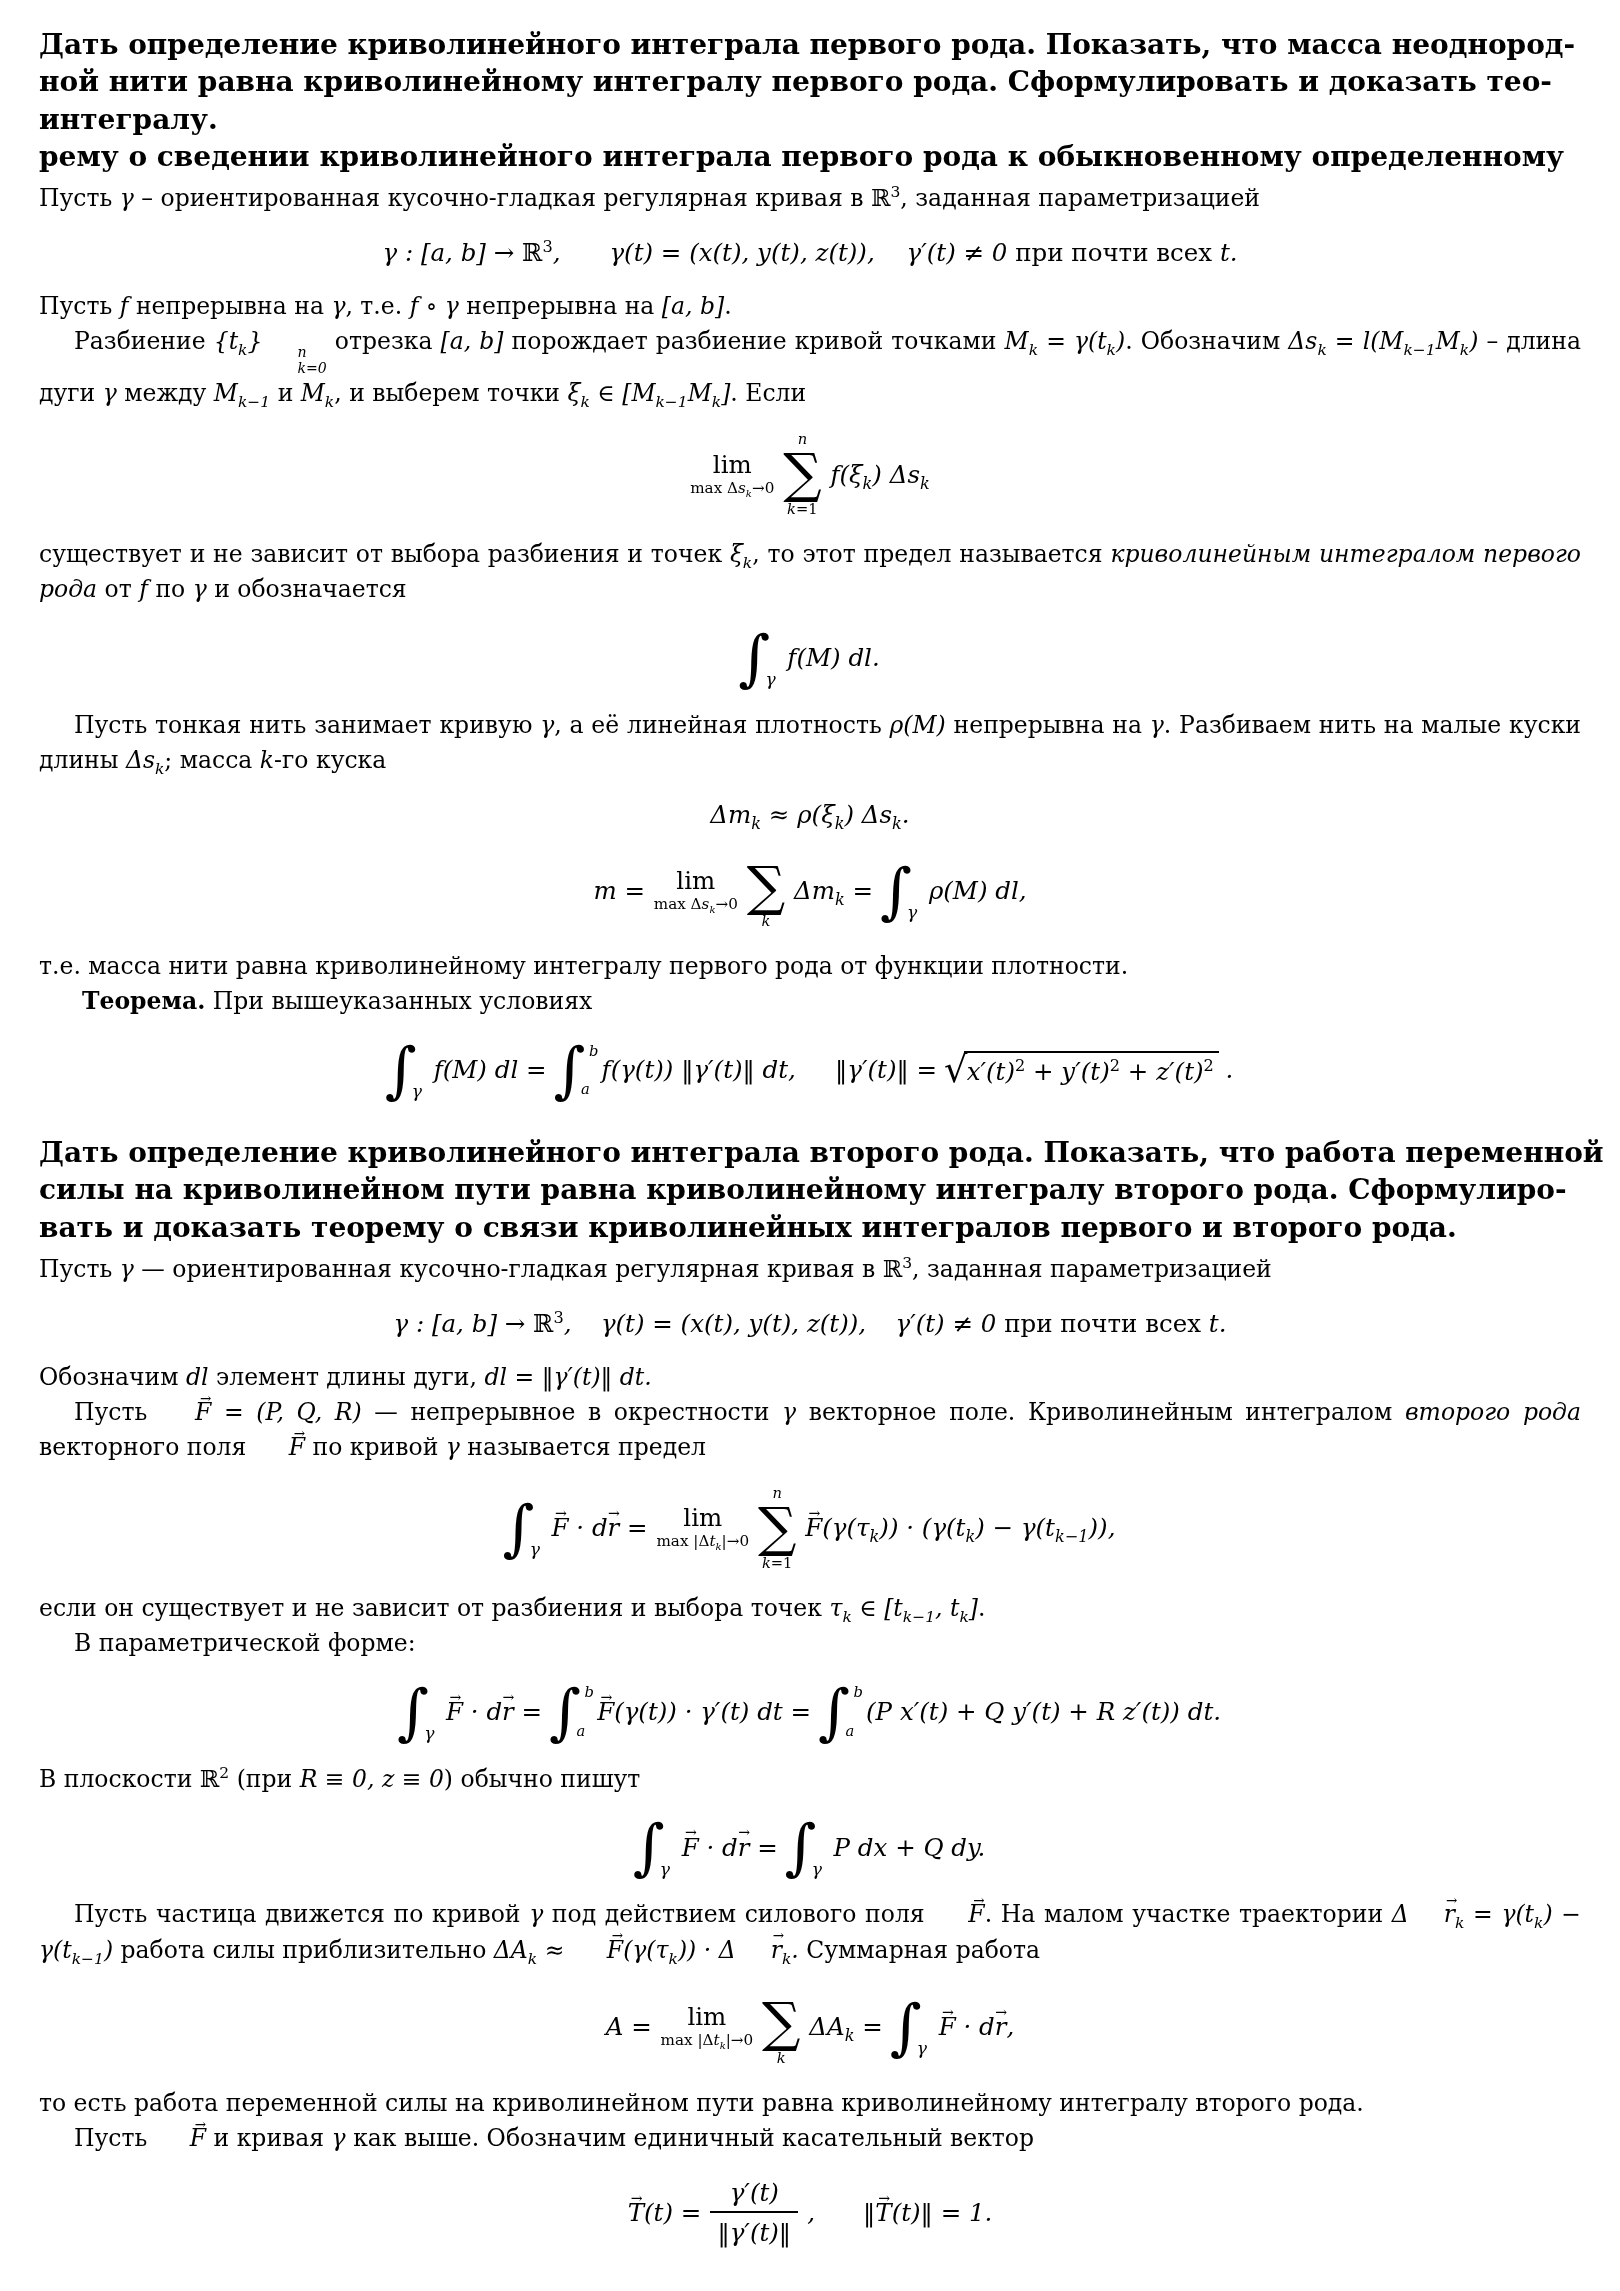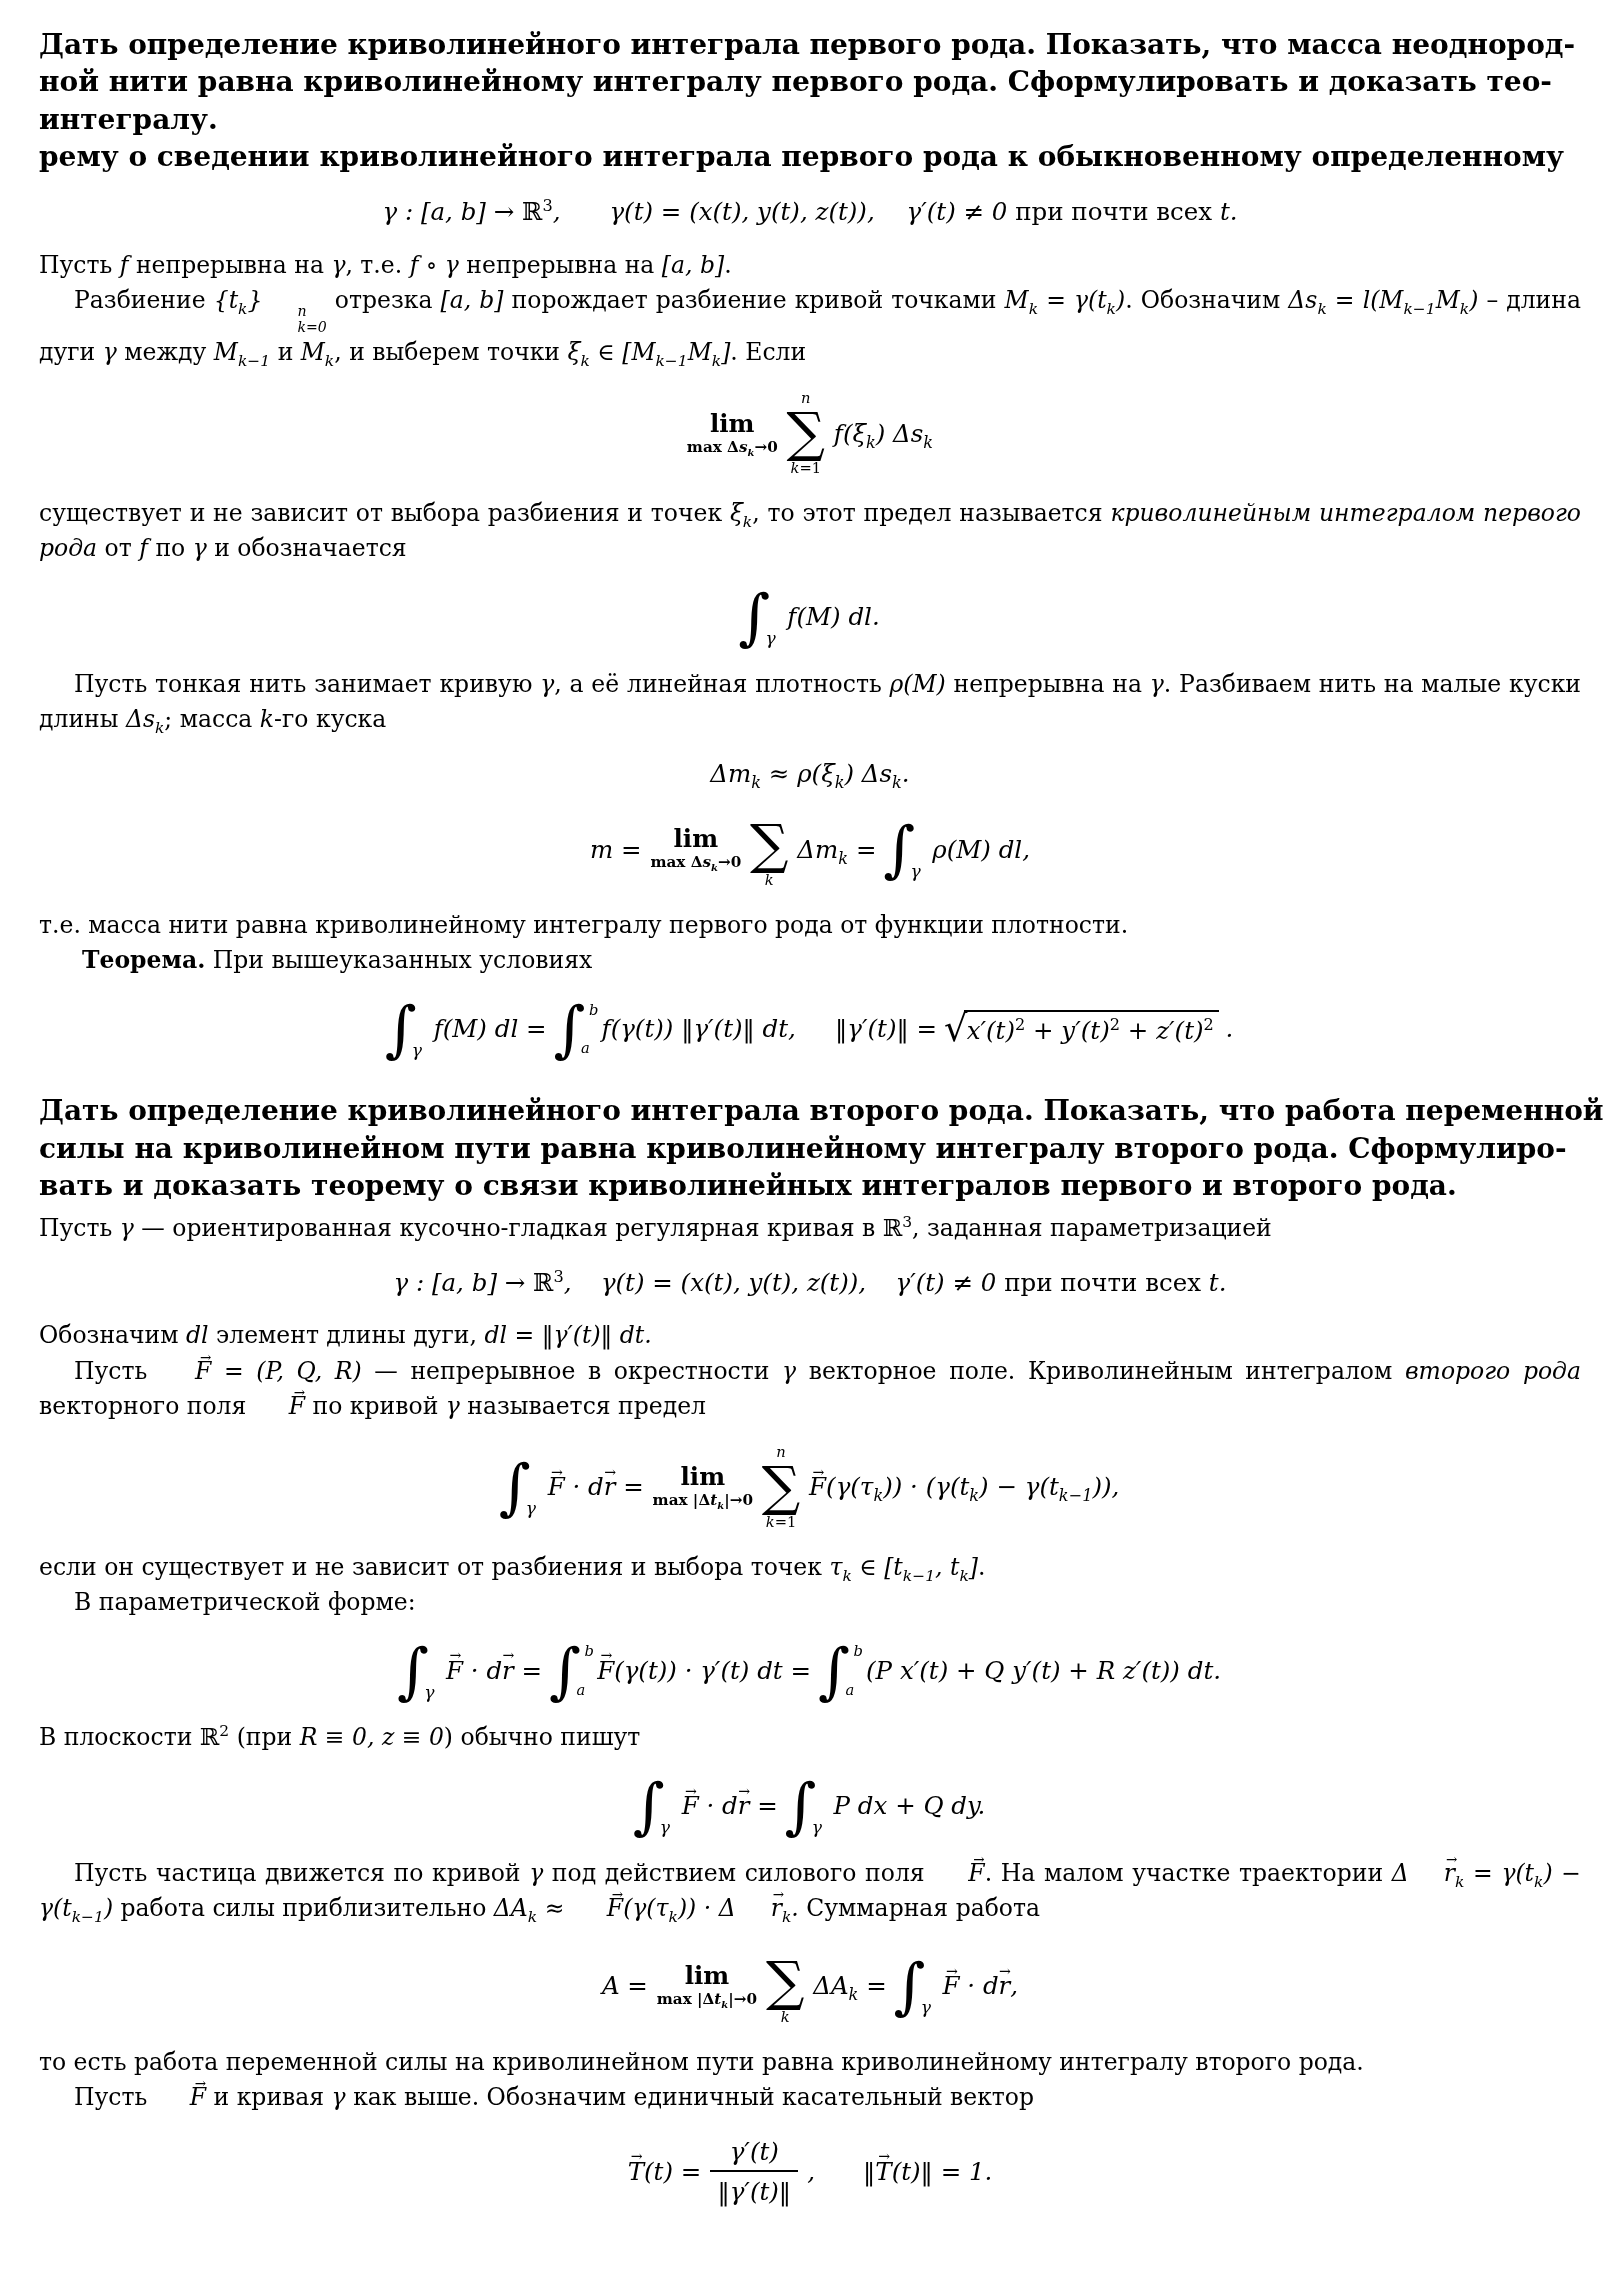--- a/index.html
+++ b/index.html
@@ -21,21 +21,21 @@
   sup{font-size:0.66em;font-style:normal;vertical-align:super;}
   .gap{display:inline-block;}
   .ss{display:inline-flex;flex-direction:column;align-items:flex-start;font-size:0.6em;line-height:1.15;font-style:italic;vertical-align:-0.55em;}
   
   .vec{position:relative;display:inline-block;font-style:italic;}
   .vec::after{content:"→";position:absolute;left:55%;top:-0.52em;transform:translateX(-50%);font-size:0.58em;font-style:normal;}
   
   .eq{display:flex;justify-content:center;align-items:center;font-size:24.5px;line-height:1.35;margin:19.6px 0;font-style:normal;}
   .eq > *{margin:0 0.18em;}
   .eqrun{white-space:pre-wrap;}
-  .stack{display:inline-flex;flex-direction:column;align-items:center;line-height:1.1;font-weight:bold;}
+  .stack{display:inline-flex;flex-direction:column;align-items:center;line-height:1.1;}
   .stack .top{font-style:normal;}
   .stack .bot{font-size:0.62em;line-height:1.2;}
   .sumstack{display:inline-flex;flex-direction:column;align-items:center;line-height:1;}
   .sumstack .stop{font-size:0.6em;line-height:1.1;min-height:0.6em;}
   .sumstack .sglyph{font-size:2.2em;line-height:1;font-style:normal;}
   .sumstack .sbot{font-size:0.6em;line-height:1.1;}
   .intwrap{display:inline-flex;align-items:center;margin:0 0.1em;}
   .int-glyph{font-size:2.5em;line-height:1;font-style:normal;}
   .int-gamma{font-size:0.7em;font-style:italic;align-self:flex-end;transform:translate(-0.28em,0.15em);}
   .int-bounds{display:inline-flex;flex-direction:column;justify-content:space-between;align-self:stretch;font-size:0.6em;font-style:italic;transform:translateX(-0.3em);padding:0.1em 0;}
@@ -53,20 +53,21 @@
 
 <div class="page">
 
   <div class="h">
     <div class="hline">Дать определение криволинейного интеграла первого рода. Показать, что масса неоднород-</div>
     <div class="hline">ной нити равна криволинейному интегралу первого рода. Сформулировать и доказать тео-</div>
     <div class="hline">интегралу.</div>
     <div class="hline">рему о сведении криволинейного интеграла первого рода к обыкновенному определенному</div>
   </div>
 
+  <p class="p mt"><span class="rt">Пусть </span><span class="ri">γ</span><span class="rt"> – ориентированная кусочно-гладкая регулярная кривая в </span><span class="rbb">ℝ</span><sup>3</sup><span class="rt">, заданная параметризацией</span></p>
 
   <div class="eq">
     <span class="eqrun"><span class="ri">γ : [a, b] → </span><span class="rbb">ℝ</span><sup>3</sup><span class="ri">,</span><span class="gap" style="width: 2em;"></span><span class="ri">γ(t) = (x(t), y(t), z(t)),</span><span class="gap" style="width: 1.3em;"></span><span class="ri">γ′(t) ≠ 0</span><span class="rt"> при почти всех </span><span class="ri">t.</span></span>
   </div>
 
   <p class="p"><span class="rt">Пусть </span><span class="ri">f</span><span class="rt"> непрерывна на </span><span class="ri">γ</span><span class="rt">, т.е. </span><span class="ri">f ∘ γ</span><span class="rt"> непрерывна на </span><span class="ri">[a, b]</span><span class="rt">.</span></p>
   <p class="p indent"><span class="rt">Разбиение </span><span class="ri">{t</span><sub>k</sub><span class="ri">}</span><span class="ss">
         <span>n</span>
         <span>k=0</span>
       </span><span class="rt"> отрезка </span><span class="ri">[a, b]</span><span class="rt"> порождает разбиение кривой точками </span><span class="ri">M</span><sub>k</sub><span class="ri"> = γ(t</span><sub>k</sub><span class="ri">)</span><span class="rt">. Обозначим </span><span class="ri">Δs</span><sub>k</sub><span class="ri"> = l(M</span><sub>k−1</sub><span class="ri">M</span><sub>k</sub><span class="ri">)</span><span class="rt"> – длина дуги </span><span class="ri">γ</span><span class="rt"> между </span><span class="ri">M</span><sub>k−1</sub><span class="rt"> и </span><span class="ri">M</span><sub>k</sub><span class="rt">, и выберем точки </span><span class="ri">ξ</span><sub>k</sub><span class="ri"> ∈ [M</span><sub>k−1</sub><span class="ri">M</span><sub>k</sub><span class="ri">]</span><span class="rt">. Если</span></p>

